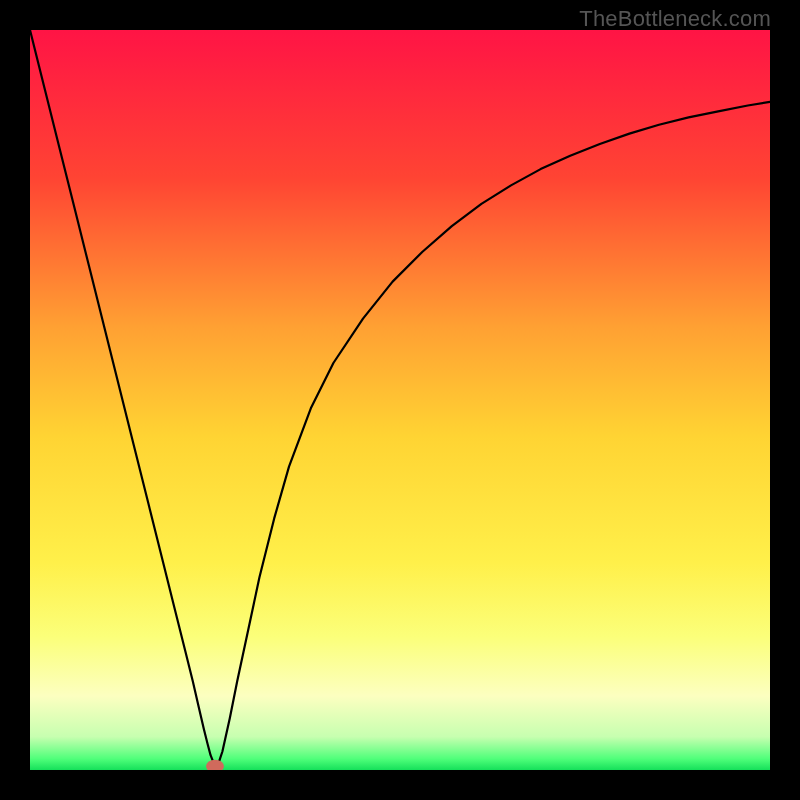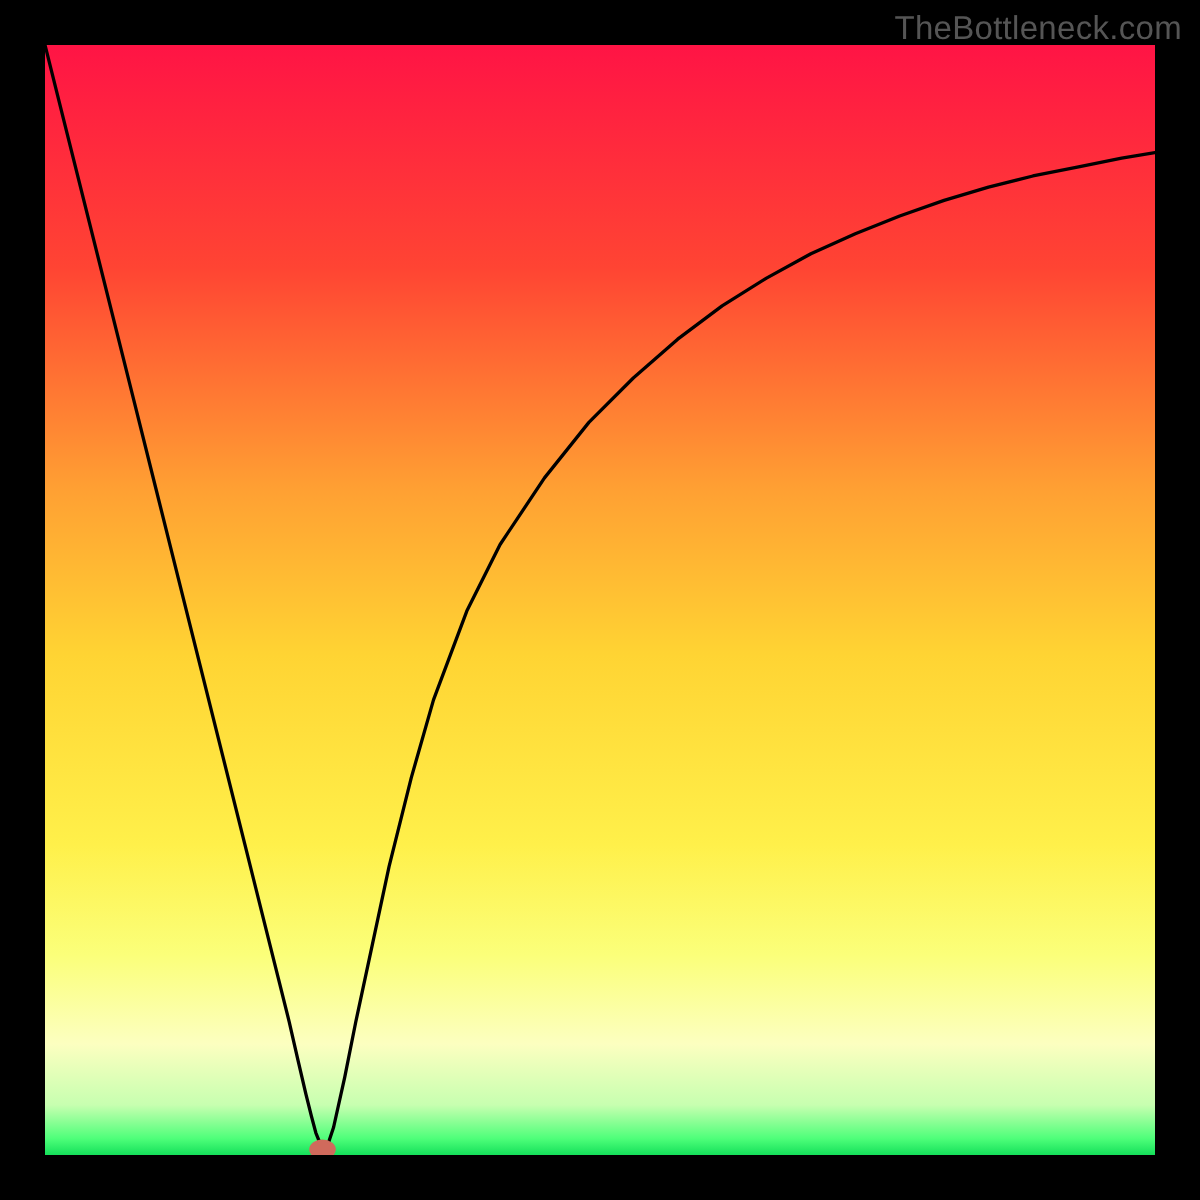--- a/index.html
+++ b/index.html
@@ -21,21 +21,21 @@
     position: absolute;
     left: 30px;
     top: 30px;
     width: 740px;
     height: 740px;
     overflow: hidden;
   }
   .watermark {
     position: absolute;
     top: 6px;
-    right: 12px;
+    right: 29px;
     color: #555;
     font-size: 22px;
     font-weight: 500;
     letter-spacing: 0.2px;
     user-select: none;
   }
 </style>
 </head>
 <body>
 

